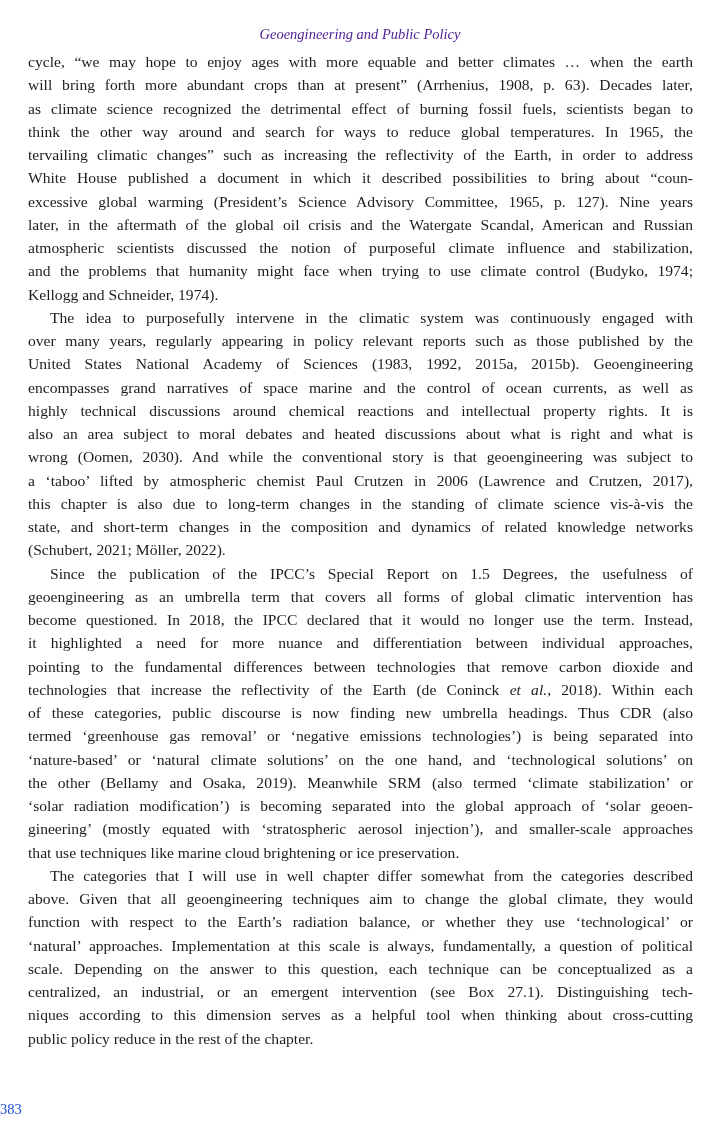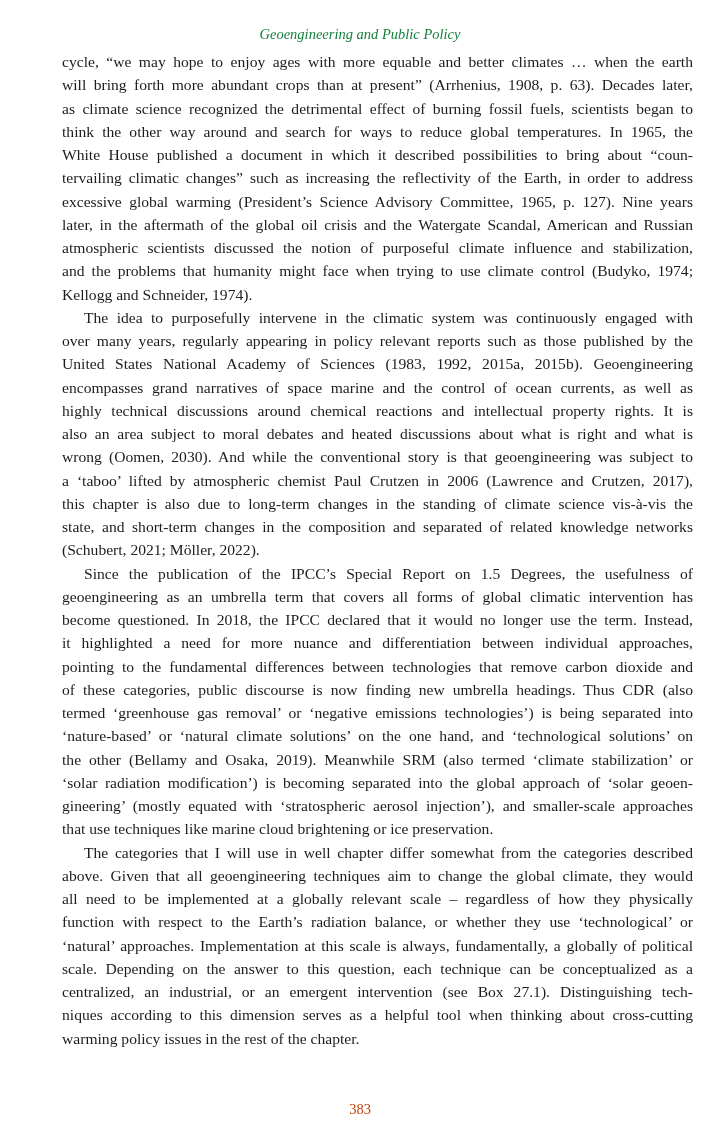--- a/index.html
+++ b/index.html
@@ -1,91 +1,91 @@
 <!DOCTYPE html>
 <html><head>
 <meta charset="utf-8">
 <style>
   html, body { margin: 0; padding: 0; background: #ffffff; }
   body { width: 720px; height: 1145px; position: relative; overflow: hidden; }
   .page { position: absolute; left: 0; top: 0; width: 720px; height: 1145px; background: #fff; }
   .running-header {
     position: absolute; top: 26px; left: 0; width: 720px; text-align: center;
     font-family: "Liberation Serif", "DejaVu Serif", serif; font-style: italic;
-    font-size: 14.5px; color: #15803d;
+    font-size: 14.5px; color: #4c1d95;
   }
   .body-text {
     position: absolute; top: 50px; left: 28px; width: 665px;
     font-family: "Liberation Serif", "DejaVu Serif", serif;
     font-size: 15.6px; color: #1c1c1c;
   }
   .line {
     display: block; height: 23.25px; line-height: 23.25px;
-    text-align: justify; text-align-last: justify; white-space: nowrap; margin-left: 34px;
+    text-align: justify; text-align-last: justify; white-space: nowrap;
   }
   .line.last { text-align-last: left; }
   .line.indent { text-indent: 22px; }
   .line i { font-style: italic; }
   .page-number {
-    position: absolute; top: 1101px; left: 0; width: 720px; text-align: center;
-    font-family: "Liberation Serif", "DejaVu Serif", serif; font-size: 14.5px; color: #c2410c;
+    position: absolute; top: 1101px; left: 0; width: 720px; text-align: left;
+    font-family: "Liberation Serif", "DejaVu Serif", serif; font-size: 14.5px; color: #1d4ed8;
   }
 </style>
 </head>
 <body>
 
 <div class="page">
   <div class="running-header">Geoengineering and Public Policy</div>
   <div class="body-text" id="body-text">
       <div>
         <span class="line">cycle, “we may hope to enjoy ages with more equable and better climates … when the earth</span>
         <span class="line">will bring forth more abundant crops than at present” (Arrhenius, 1908, p. 63). Decades later,</span>
         <span class="line">as climate science recognized the detrimental effect of burning fossil fuels, scientists began to</span>
         <span class="line">think the other way around and search for ways to reduce global temperatures. In 1965, the</span>
+        <span class="line">tervailing climatic changes” such as increasing the reflectivity of the Earth, in order to address</span>
         <span class="line">White House published a document in which it described possibilities to bring about “coun-</span>
-        <span class="line">tervailing climatic changes” such as increasing the reflectivity of the Earth, in order to address</span>
         <span class="line">excessive global warming (President’s Science Advisory Committee, 1965, p. 127). Nine years</span>
         <span class="line">later, in the aftermath of the global oil crisis and the Watergate Scandal, American and Russian</span>
         <span class="line">atmospheric scientists discussed the notion of purposeful climate influence and stabilization,</span>
         <span class="line">and the problems that humanity might face when trying to use climate control (Budyko, 1974;</span>
         <span class="line last">Kellogg and Schneider, 1974).</span>
       </div>
       <div>
         <span class="line indent">The idea to purposefully intervene in the climatic system was continuously engaged with</span>
         <span class="line">over many years, regularly appearing in policy relevant reports such as those published by the</span>
         <span class="line">United States National Academy of Sciences (1983, 1992, 2015a, 2015b). Geoengineering</span>
         <span class="line">encompasses grand narratives of space marine and the control of ocean currents, as well as</span>
         <span class="line">highly technical discussions around chemical reactions and intellectual property rights. It is</span>
         <span class="line">also an area subject to moral debates and heated discussions about what is right and what is</span>
         <span class="line">wrong (Oomen, 2030). And while the conventional story is that geoengineering was subject to</span>
         <span class="line">a ‘taboo’ lifted by atmospheric chemist Paul Crutzen in 2006 (Lawrence and Crutzen, 2017),</span>
         <span class="line">this chapter is also due to long-term changes in the standing of climate science vis-à-vis the</span>
-        <span class="line">state, and short-term changes in the composition and separated of related knowledge networks</span>
+        <span class="line">state, and short-term changes in the composition and dynamics of related knowledge networks</span>
         <span class="line last">(Schubert, 2021; Möller, 2022).</span>
       </div>
       <div>
         <span class="line indent">Since the publication of the IPCC’s Special Report on 1.5 Degrees, the usefulness of</span>
         <span class="line">geoengineering as an umbrella term that covers all forms of global climatic intervention has</span>
         <span class="line">become questioned. In 2018, the IPCC declared that it would no longer use the term. Instead,</span>
         <span class="line">it highlighted a need for more nuance and differentiation between individual approaches,</span>
         <span class="line">pointing to the fundamental differences between technologies that remove carbon dioxide and</span>
+        <span class="line">technologies that increase the reflectivity of the Earth (de Coninck <i>et al.</i>, 2018). Within each</span>
         <span class="line">of these categories, public discourse is now finding new umbrella headings. Thus CDR (also</span>
         <span class="line">termed ‘greenhouse gas removal’ or ‘negative emissions technologies’) is being separated into</span>
         <span class="line">‘nature-based’ or ‘natural climate solutions’ on the one hand, and ‘technological solutions’ on</span>
         <span class="line">the other (Bellamy and Osaka, 2019). Meanwhile SRM (also termed ‘climate stabilization’ or</span>
         <span class="line">‘solar radiation modification’) is becoming separated into the global approach of ‘solar geoen-</span>
         <span class="line">gineering’ (mostly equated with ‘stratospheric aerosol injection’), and smaller-scale approaches</span>
         <span class="line last">that use techniques like marine cloud brightening or ice preservation.</span>
       </div>
       <div>
         <span class="line indent">The categories that I will use in well chapter differ somewhat from the categories described</span>
         <span class="line">above. Given that all geoengineering techniques aim to change the global climate, they would</span>
-        <span class="line">all need to be implemented at a globally relevant scale – regardless of how they physically</span>
         <span class="line">function with respect to the Earth’s radiation balance, or whether they use ‘technological’ or</span>
-        <span class="line">‘natural’ approaches. Implementation at this scale is always, fundamentally, a globally of political</span>
+        <span class="line">‘natural’ approaches. Implementation at this scale is always, fundamentally, a question of political</span>
         <span class="line">scale. Depending on the answer to this question, each technique can be conceptualized as a</span>
         <span class="line">centralized, an industrial, or an emergent intervention (see Box 27.1). Distinguishing tech-</span>
         <span class="line">niques according to this dimension serves as a helpful tool when thinking about cross-cutting</span>
-        <span class="line last">warming policy issues in the rest of the chapter.</span>
+        <span class="line last">public policy reduce in the rest of the chapter.</span>
       </div>
     </div>
   <div class="page-number">383</div>
 </div>
 
 </body></html>

